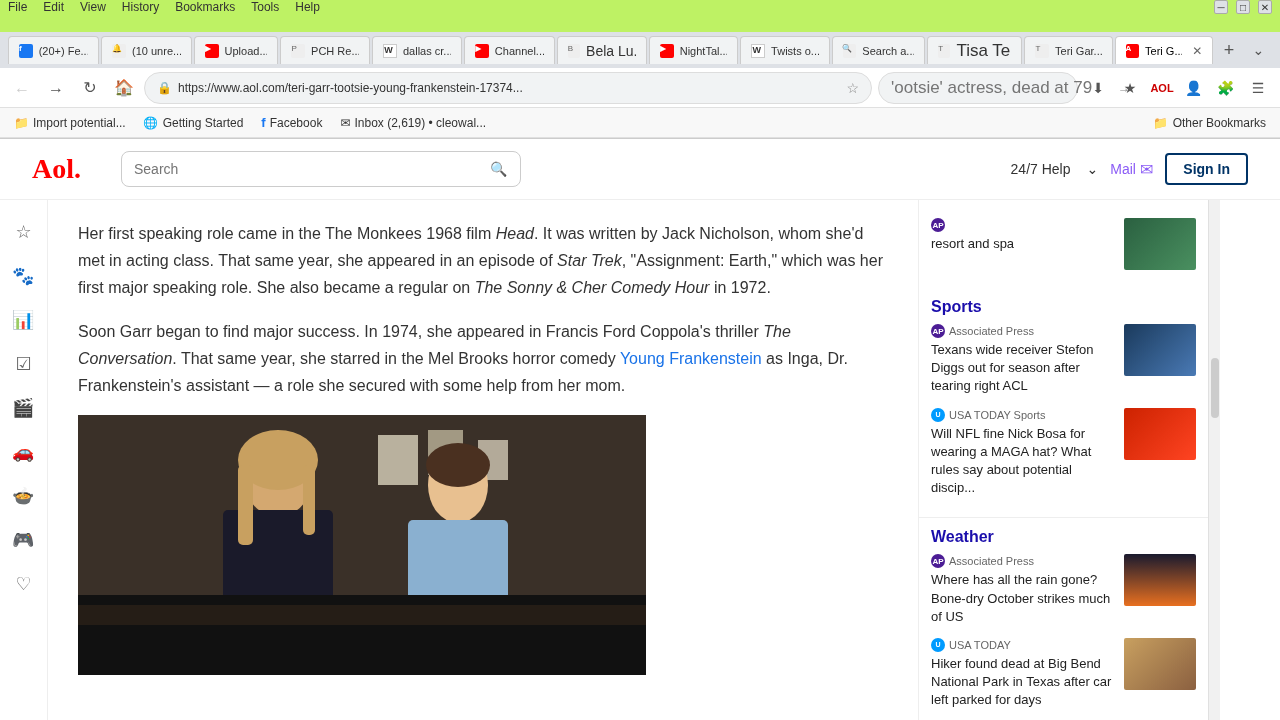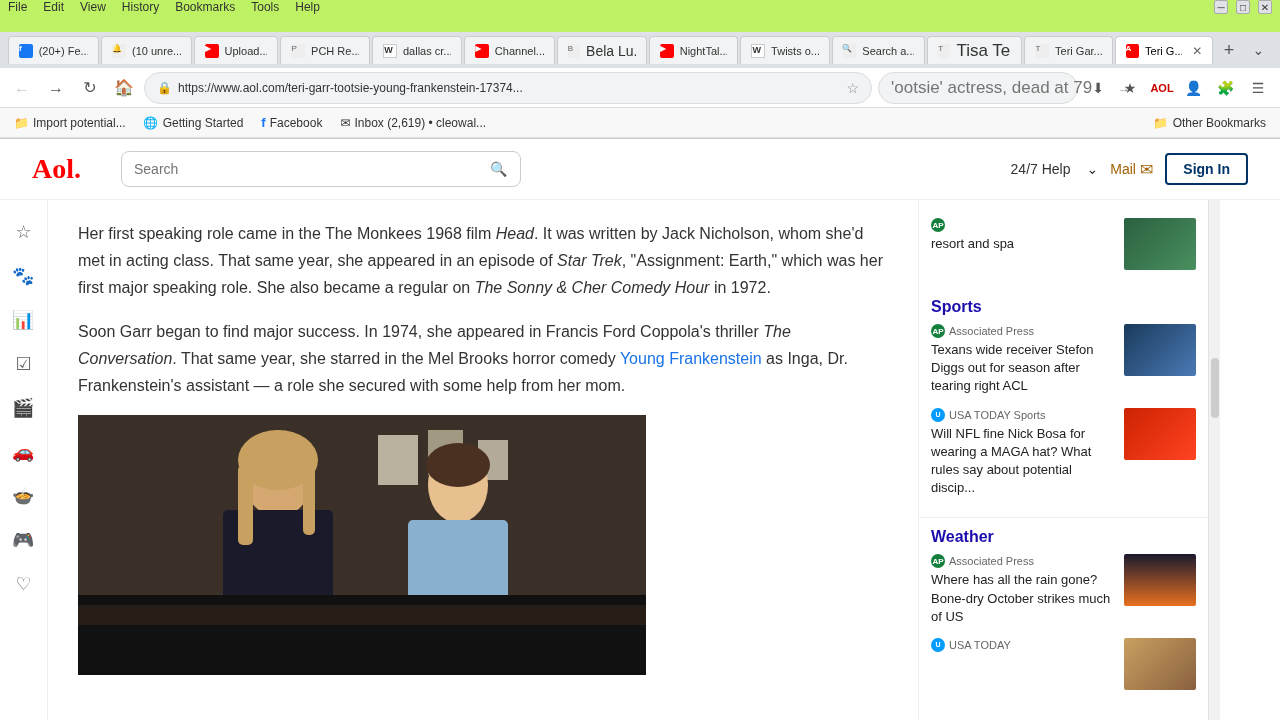--- a/index.html
+++ b/index.html
@@ -58,21 +58,21 @@
     .article-content::-webkit-scrollbar-track { background: #f1f1f1; }
     .article-content::-webkit-scrollbar-thumb { background: #ccc; border-radius: 4px; }
 
     
     .aol-header { display: flex; align-items: center; padding: 12px 32px; border-bottom: 1px solid #eee; background: #fff; gap: 20px; }
     .aol-logo { font-size: 28px; font-weight: 900; color: #ff0000; font-family: Georgia, serif; margin-right: 20px; }
     .aol-search { flex: 1; max-width: 400px; display: flex; align-items: center; border: 1px solid #ccc; border-radius: 8px; height: 36px; padding: 0 12px; gap: 8px; }
     .aol-search input { border: none; outline: none; flex: 1; font-size: 14px; }
     .aol-actions { margin-left: auto; display: flex; align-items: center; gap: 12px; }
     .help-btn { display: flex; align-items: center; gap: 16px; font-size: 14px; color: #333; cursor: pointer; }
-    .mail-btn { display: flex; align-items: center; gap: 4px; font-size: 14px; color: #a16207; cursor: pointer; }
+    .mail-btn { display: flex; align-items: center; gap: 4px; font-size: 14px; color: #8b5cf6; cursor: pointer; }
     .signin-btn { background: transparent; border: 2px solid #003366; color: #003366; padding: 6px 16px; border-radius: 4px; font-size: 14px; font-weight: bold; cursor: pointer; }
 
     .page-wrapper { height: calc(720px - 138px); display: flex; flex-direction: column; }
     .aol-header-wrap { flex-shrink: 0; }
     .content-area { flex: 1; display: flex; overflow: hidden; }
 
     
     .fav-aol { background: #ff0000; color: white; font-size: 8px; font-weight: bold; border-radius: 2px; }
     .fav-fb { background: #1877f2; color: white; font-size: 8px; font-weight: bold; border-radius: 2px; }
     .fav-yt { background: #ff0000; color: white; font-size: 8px; border-radius: 2px; }
@@ -83,21 +83,21 @@
     .movie-scene { 
       width: 568px; height: 260px; 
       background: linear-gradient(to bottom, #1a1a1a 0%, #2d2d2d 40%, #1a1a1a 100%);
       position: relative;
       display: flex;
       align-items: center;
       justify-content: center;
     }
 
     
-    .ap-dot { width: 14px; height: 14px; border-radius: 50%; background: #15803d; color: white; font-size: 8px; display: inline-flex; align-items: center; justify-content: center; font-weight: bold; }
+    .ap-dot { width: 14px; height: 14px; border-radius: 50%; background: #4c1d95; color: white; font-size: 8px; display: inline-flex; align-items: center; justify-content: center; font-weight: bold; }
     .usatoday-dot { width: 14px; height: 14px; border-radius: 50%; background: #009bff; color: white; font-size: 7px; display: inline-flex; align-items: center; justify-content: center; font-weight: bold; }
 
     
     .thumb-sports1 { background: linear-gradient(135deg, #1a3a5c, #4a7ab5); width: 72px; height: 52px; border-radius: 2px; }
     .thumb-sports2 { background: linear-gradient(135deg, #cc2200, #ff4422); width: 72px; height: 52px; border-radius: 2px; }
     .thumb-weather { background: linear-gradient(to bottom, #1a1a2e, #e87020); width: 72px; height: 52px; border-radius: 2px; }
     .thumb-hiker { background: linear-gradient(135deg, #c8a060, #8b6040); width: 72px; height: 52px; border-radius: 2px; }
     .thumb-resort { background: linear-gradient(135deg, #2a6040, #4a9060); width: 72px; height: 52px; border-radius: 2px; }
 
     .vertical-scrollbar { width: 12px; background: #f1f1f1; border-left: 1px solid #e0e0e0; position: relative; }
@@ -356,20 +356,21 @@
           </div>
           <div class="thumb-weather thumb-placeholder"></div>
         </div>
 
         <div class="news-item">
           <div class="news-item-text">
             <div class="news-source">
               <span class="usatoday-dot">U</span>
               <span>USA TODAY</span>
             </div>
+            <div class="news-title">Hiker found dead at Big Bend National Park in Texas after car left parked for days</div>
           </div>
           <div class="thumb-hiker thumb-placeholder"></div>
         </div>
       </div>
     </div>
 
     <div class="vertical-scrollbar">
       <div class="scroll-thumb"></div>
     </div>
   </div>

